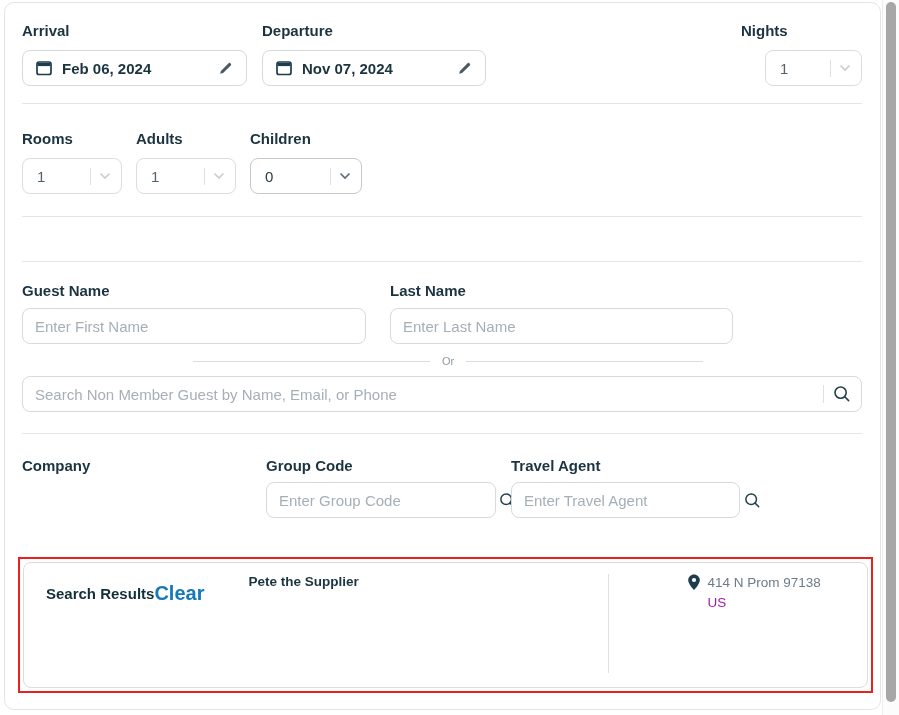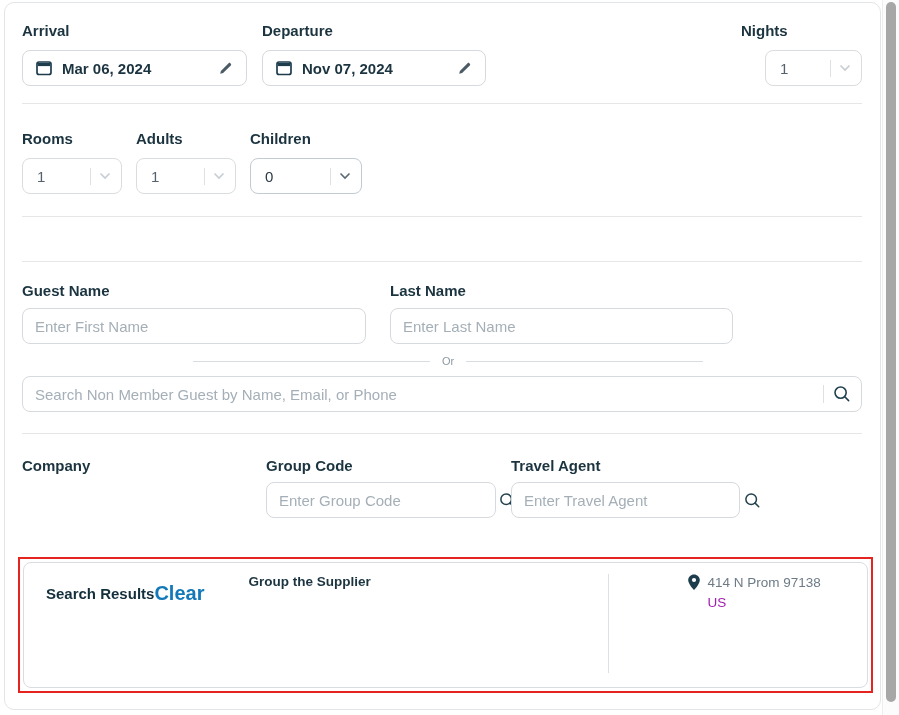--- a/index.html
+++ b/index.html
@@ -79,21 +79,21 @@
 <div class="card">
 
   <div class="abs label" style="left:17px; top:19px;">Arrival</div>
   <div class="fieldbox" style="left:17px; top:47px; width:225px;">
     <span style="display:flex;">
       <svg width="18" height="18" viewBox="0 0 18 18">
           <rect x="2" y="3" width="14" height="12.5" rx="2" fill="none" stroke="#1d3d4d" stroke-width="1.7"></rect>
           <rect x="2.9" y="3.9" width="12.2" height="3.2" fill="#1d3d4d"></rect>
         </svg>
     </span>
-    <span class="datetext">Mar 06, 2024</span>
+    <span class="datetext">Feb 06, 2024</span>
     <span class="editbtn">
       <svg width="16" height="16" viewBox="0 0 16 16">
           <path d="M2.2 13.8 L2.9 10.9 10.6 3.2 c.5-.5 1.2-.5 1.7 0 l.5.5 c.5.5.5 1.2 0 1.7 L5.1 13.1 2.2 13.8 Z" fill="#4b5b66"></path>
         </svg>
     </span>
   </div>
 
   <div class="abs label" style="left:257px; top:19px;">Departure</div>
   <div class="fieldbox" style="left:257px; top:47px; width:224px;">
     <span style="display:flex;">
@@ -212,21 +212,21 @@
 
   <div class="results-outer">
     <div class="results-card">
       <div class="results-header">
         <span class="results-title">Search Results</span>
         <a class="clear-link">Clear</a>
       </div>
       <div class="results-divider"></div>
       <div class="result-row">
         <div class="result-left">
-          <div class="result-name">Group the Supplier</div>
+          <div class="result-name">Pete the Supplier</div>
         </div>
         <div class="result-vsep"></div>
         <div class="result-address">
           <div class="addr-line1">
             <span class="pin">
               <svg width="14" height="17" viewBox="0 0 14 17">
                   <path d="M7 0.5 C3.8 0.5 1.2 3 1.2 6.1 C1.2 10.3 7 16.2 7 16.2 C7 16.2 12.8 10.3 12.8 6.1 C12.8 3 10.2 0.5 7 0.5 Z" fill="#1d3d4d"></path>
                   <circle cx="7" cy="6" r="2.1" fill="#ffffff"></circle>
                 </svg>
             </span>

